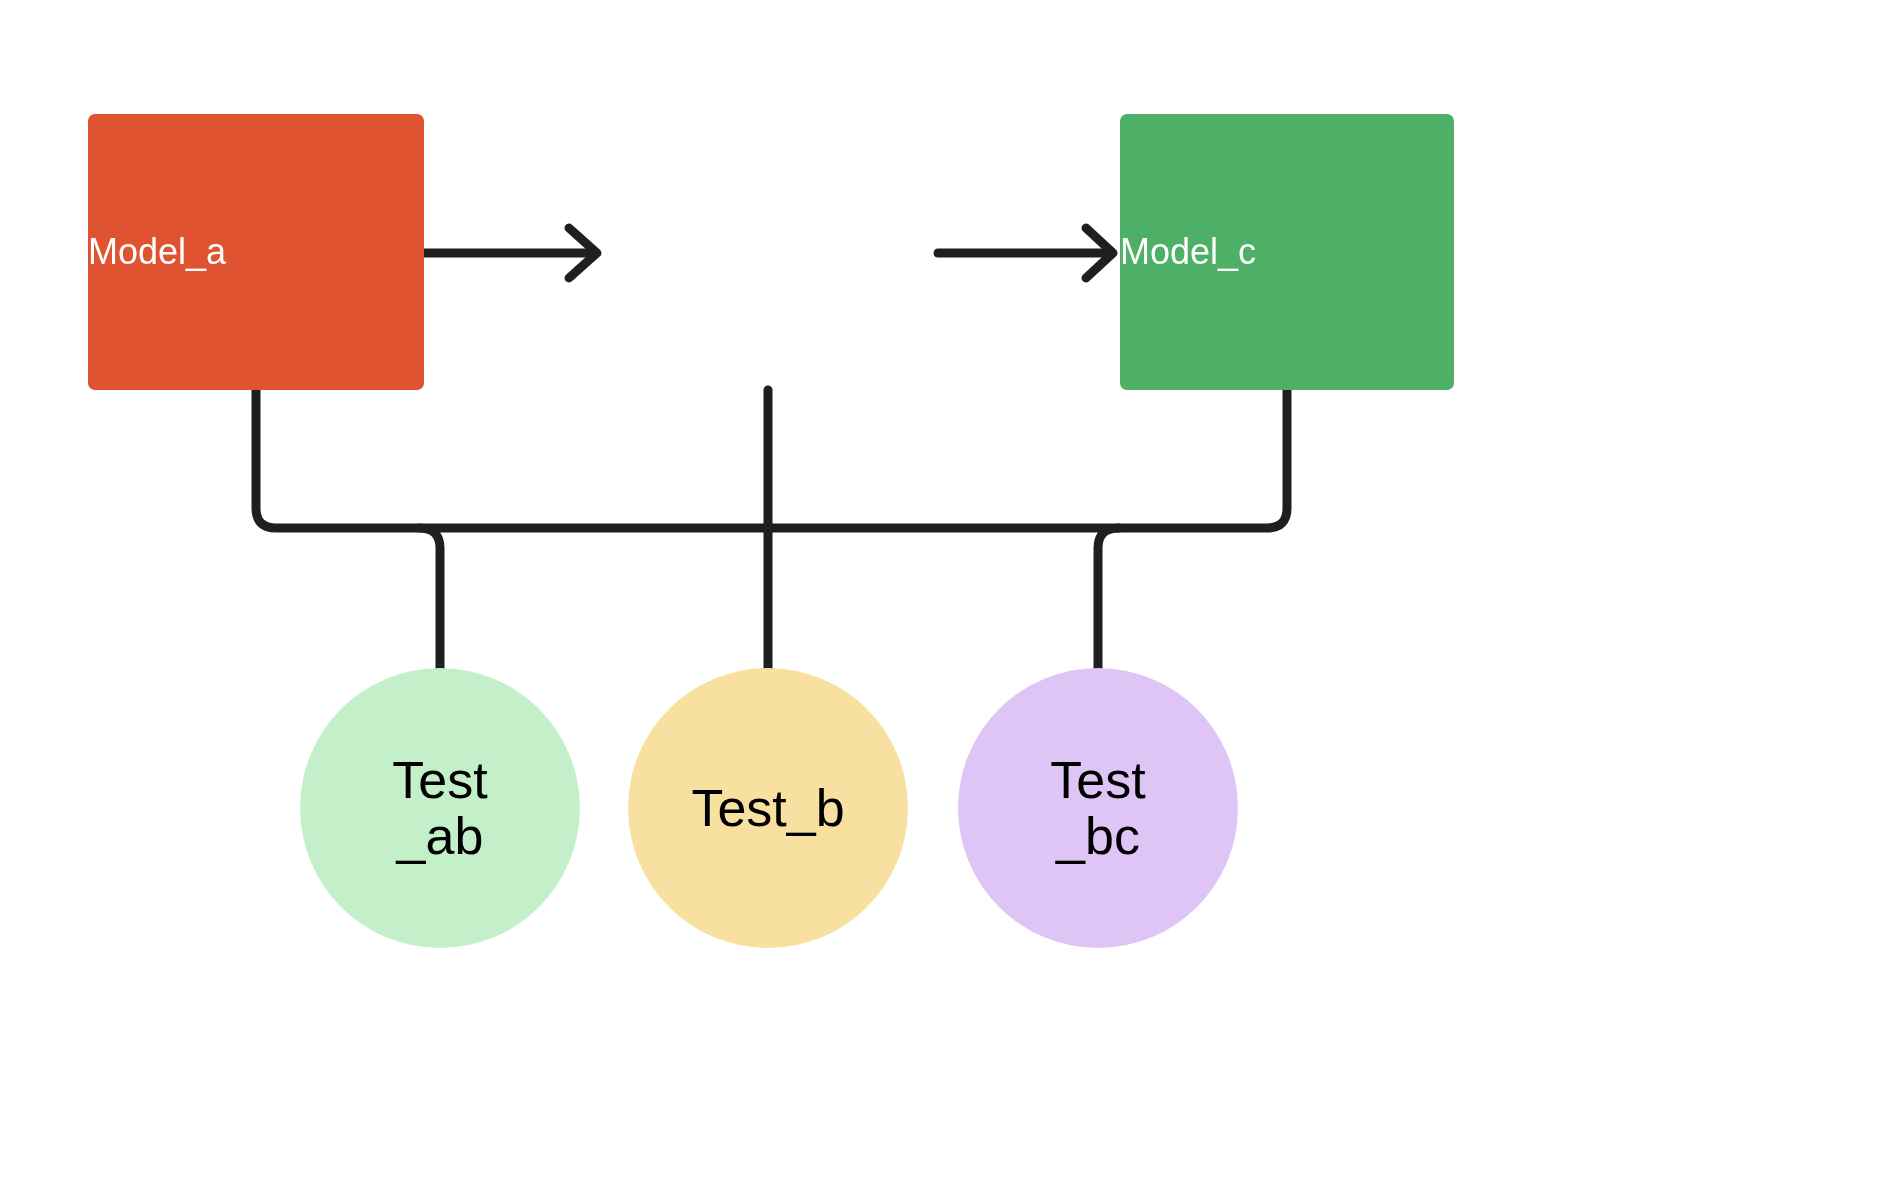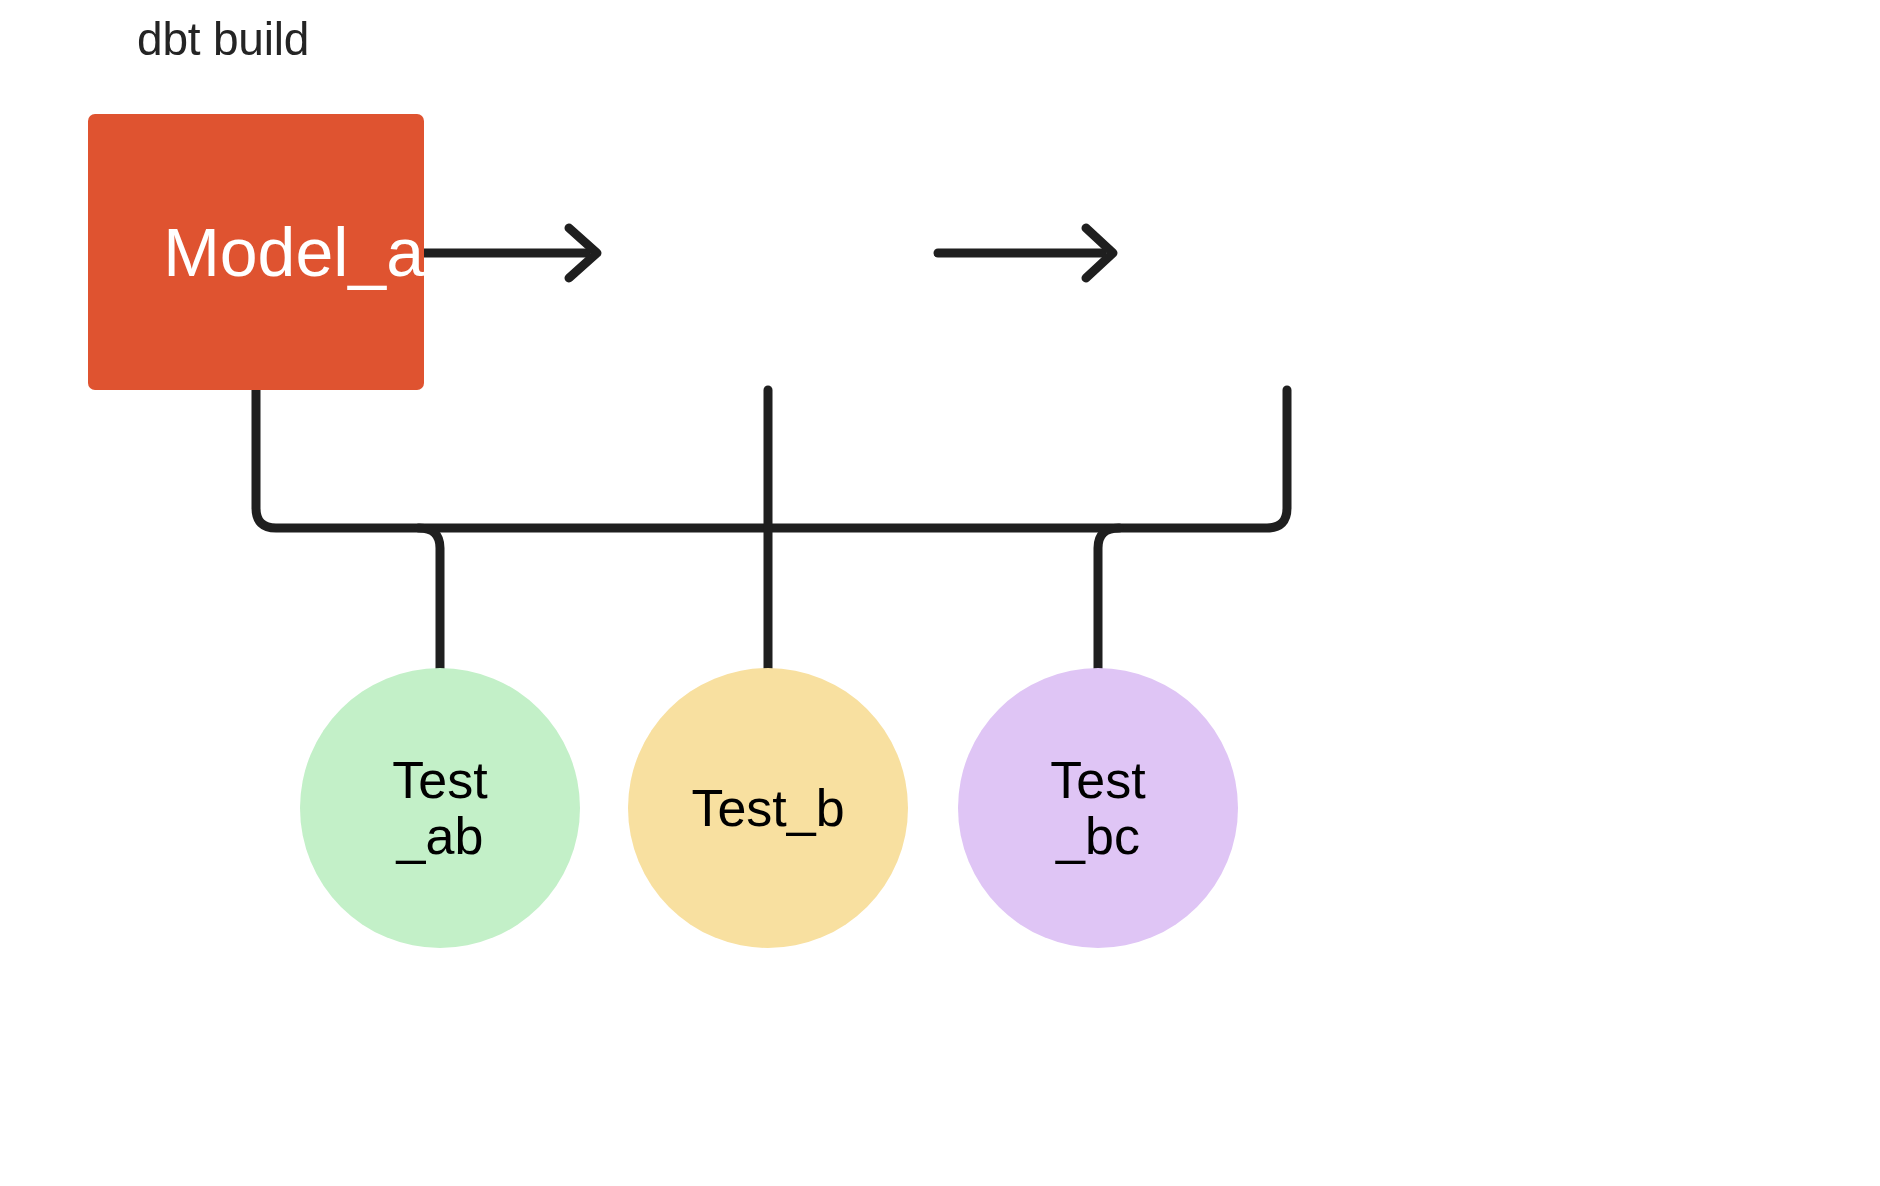--- a/index.html
+++ b/index.html
@@ -33,24 +33,24 @@
     font-size: 46px;
     line-height: 62px;
     color: #242424;
     white-space: nowrap;
     letter-spacing: -0.2px;
   }
   .model-node {
     position: absolute;
     display: flex;
     align-items: center;
-    justify-content: flex-end;
+    justify-content: flex-start;
     border-radius: 7px;
     color: #ffffff;
-    font-size: 68px;
+    font-size: 36px;
     line-height: 1.1;
     letter-spacing: 0px;
     box-sizing: border-box;
   }
   .test-node {
     position: absolute;
     display: flex;
     align-items: center;
     justify-content: center;
     border-radius: 50%;
@@ -60,21 +60,20 @@
     text-align: center;
     box-sizing: border-box;
     white-space: pre-line;
   }
 </style>
 </head>
 <body>
 
 <div id="canvas">
 
-  <div class="diagram-title">dbt build</div>
 
   <svg id="edges" viewBox="0 0 1880 1186">
     <g fill="none" stroke="#1f1f1f" stroke-width="9" stroke-linecap="round" stroke-linejoin="round">
 
       <g>
         <path d="M 424 253 L 586 253"></path>
         <path d="M 569 228 L 597 253 L 569 278"></path>
       </g>
 
       <g>
@@ -106,20 +105,23 @@
       </g>
 
     </g>
   </svg>
 
   <div class="model-node" style="left:88px; top:114px; width:336px; height:276px; background:#df5330;">
     <span>Model_a</span>
   </div>
 
 
+  <div class="model-node" style="left:1120px; top:114px; width:334px; height:276px; background:#4eaf66;">
+    <span>Model_c</span>
+  </div>
 
   <div class="test-node" style="left:300px; top:668px; width:280px; height:280px; background:#c3f0c8;">
     <span>Test
 _ab</span>
   </div>
 
   <div class="test-node" style="left:628px; top:668px; width:280px; height:280px; background:#f8e0a0;align-items:center;">
     <span>Test_b</span>
   </div>
 

